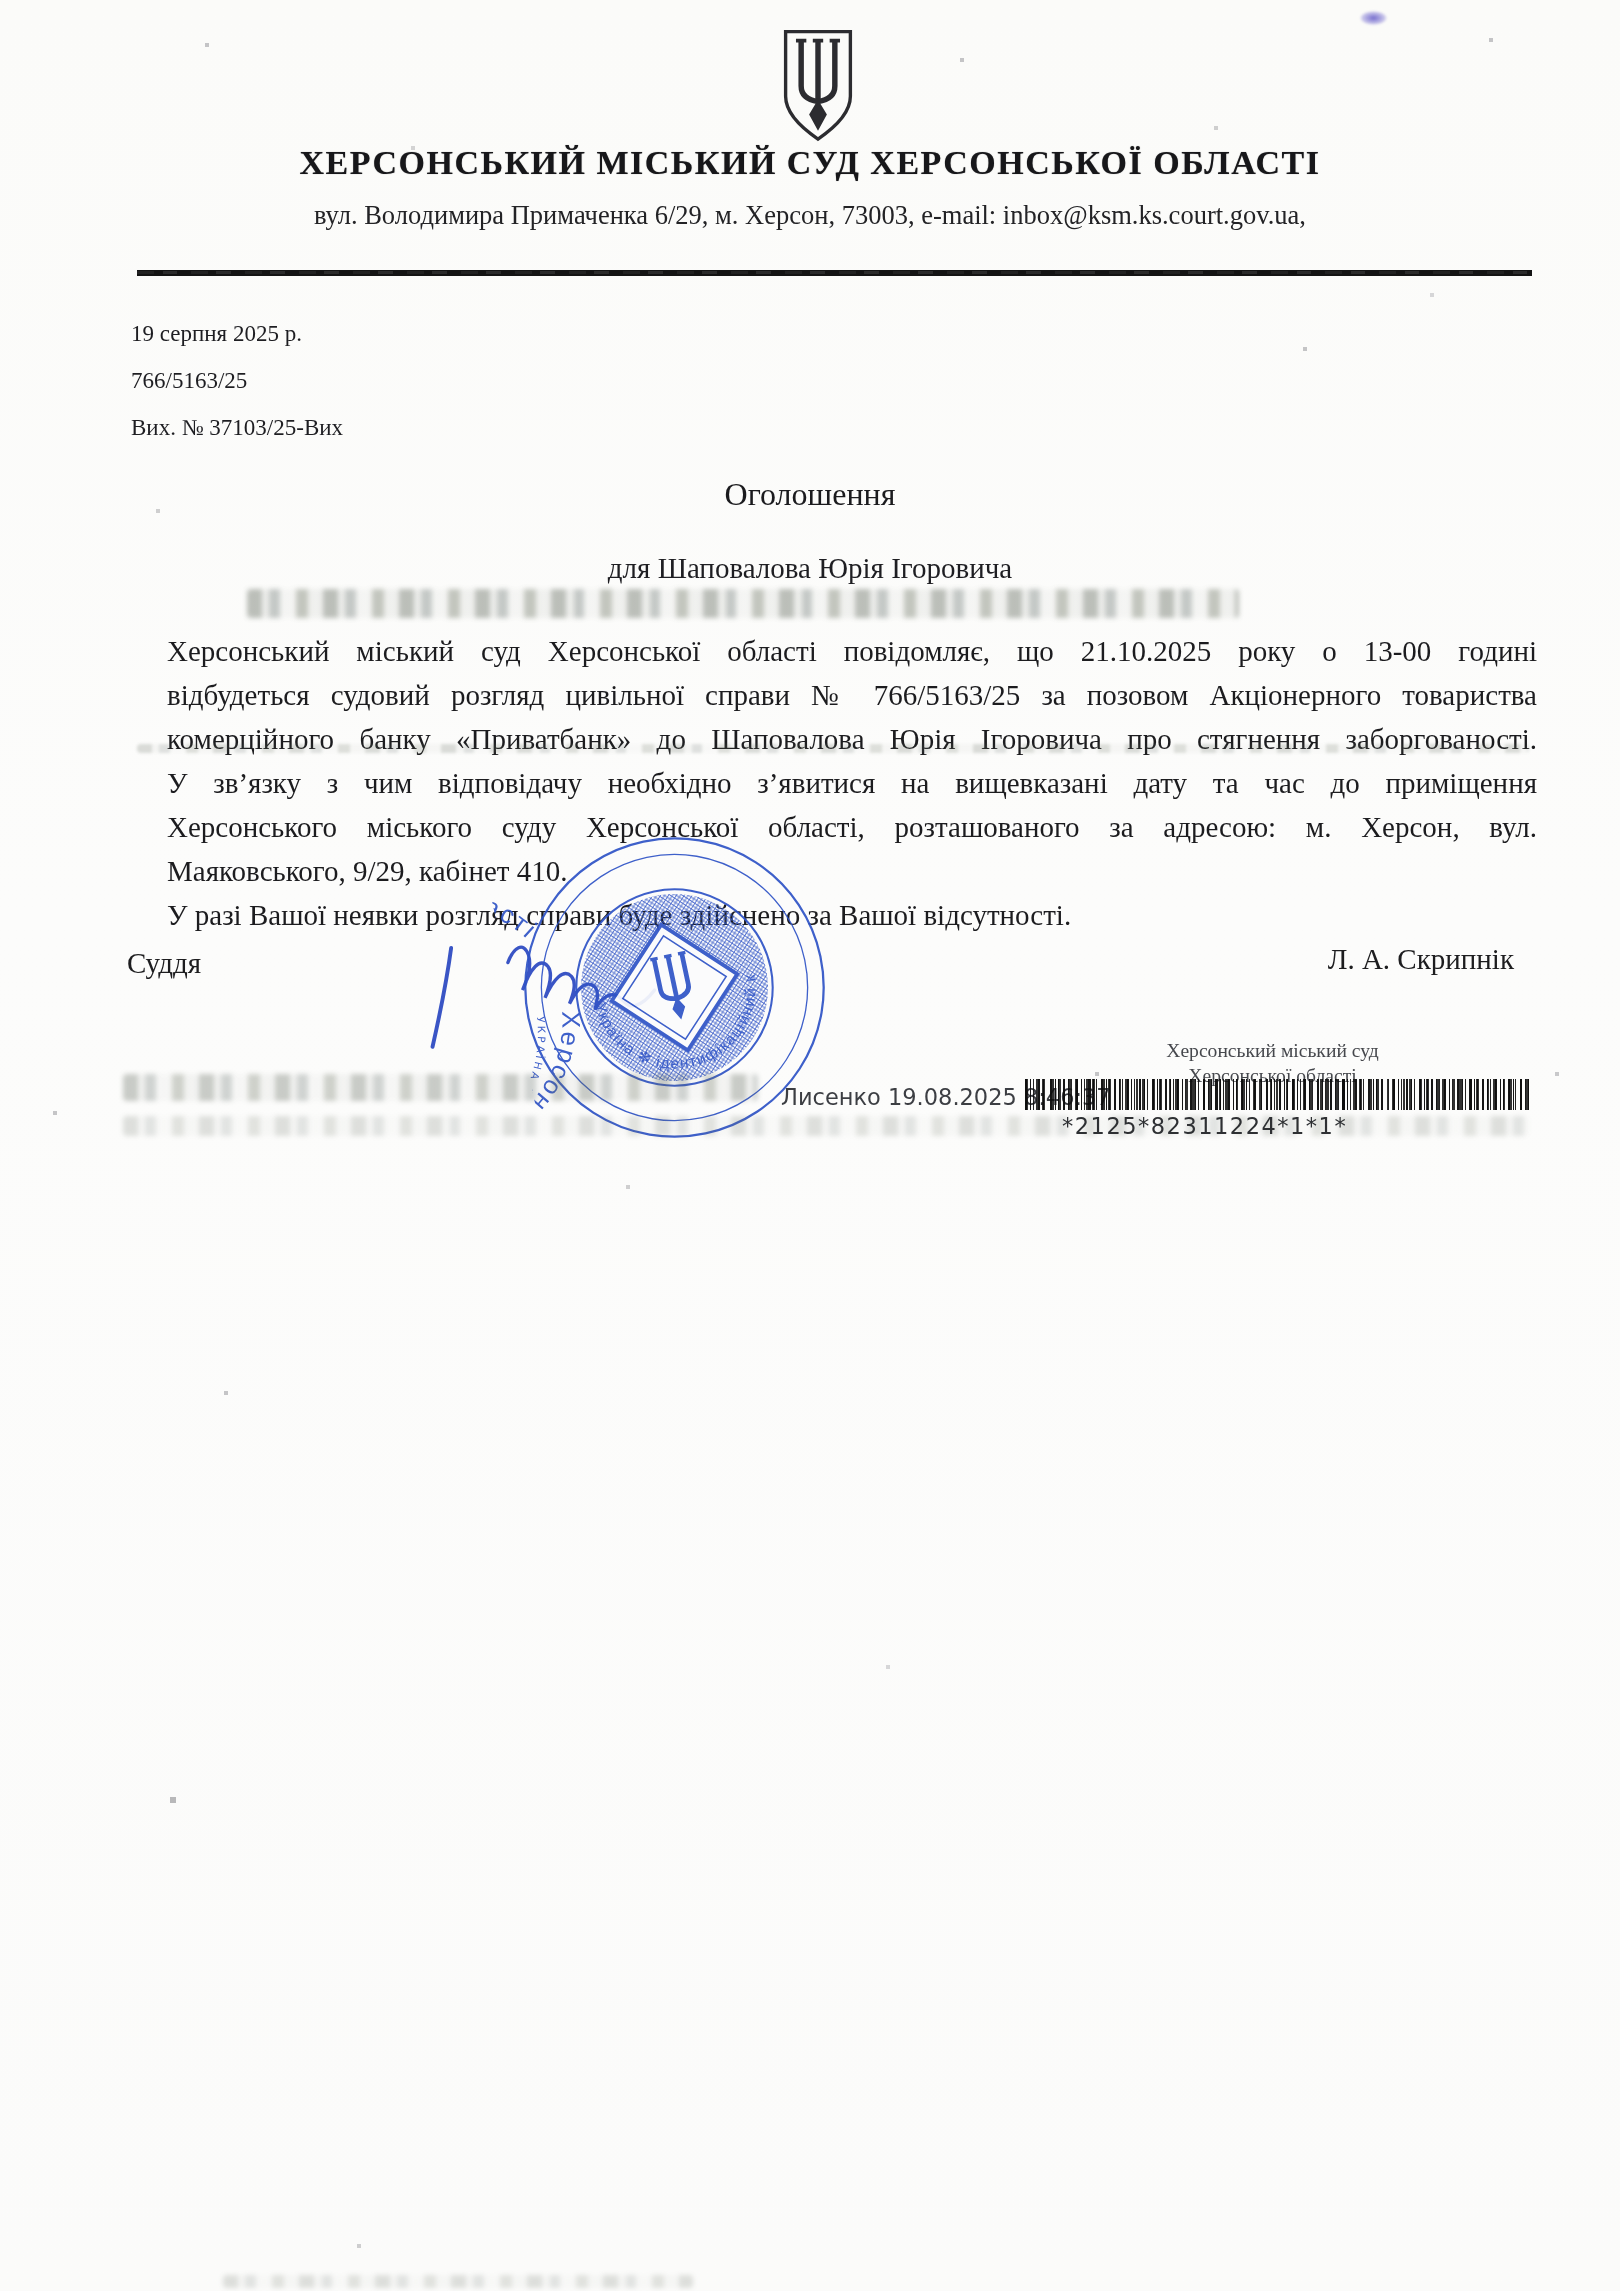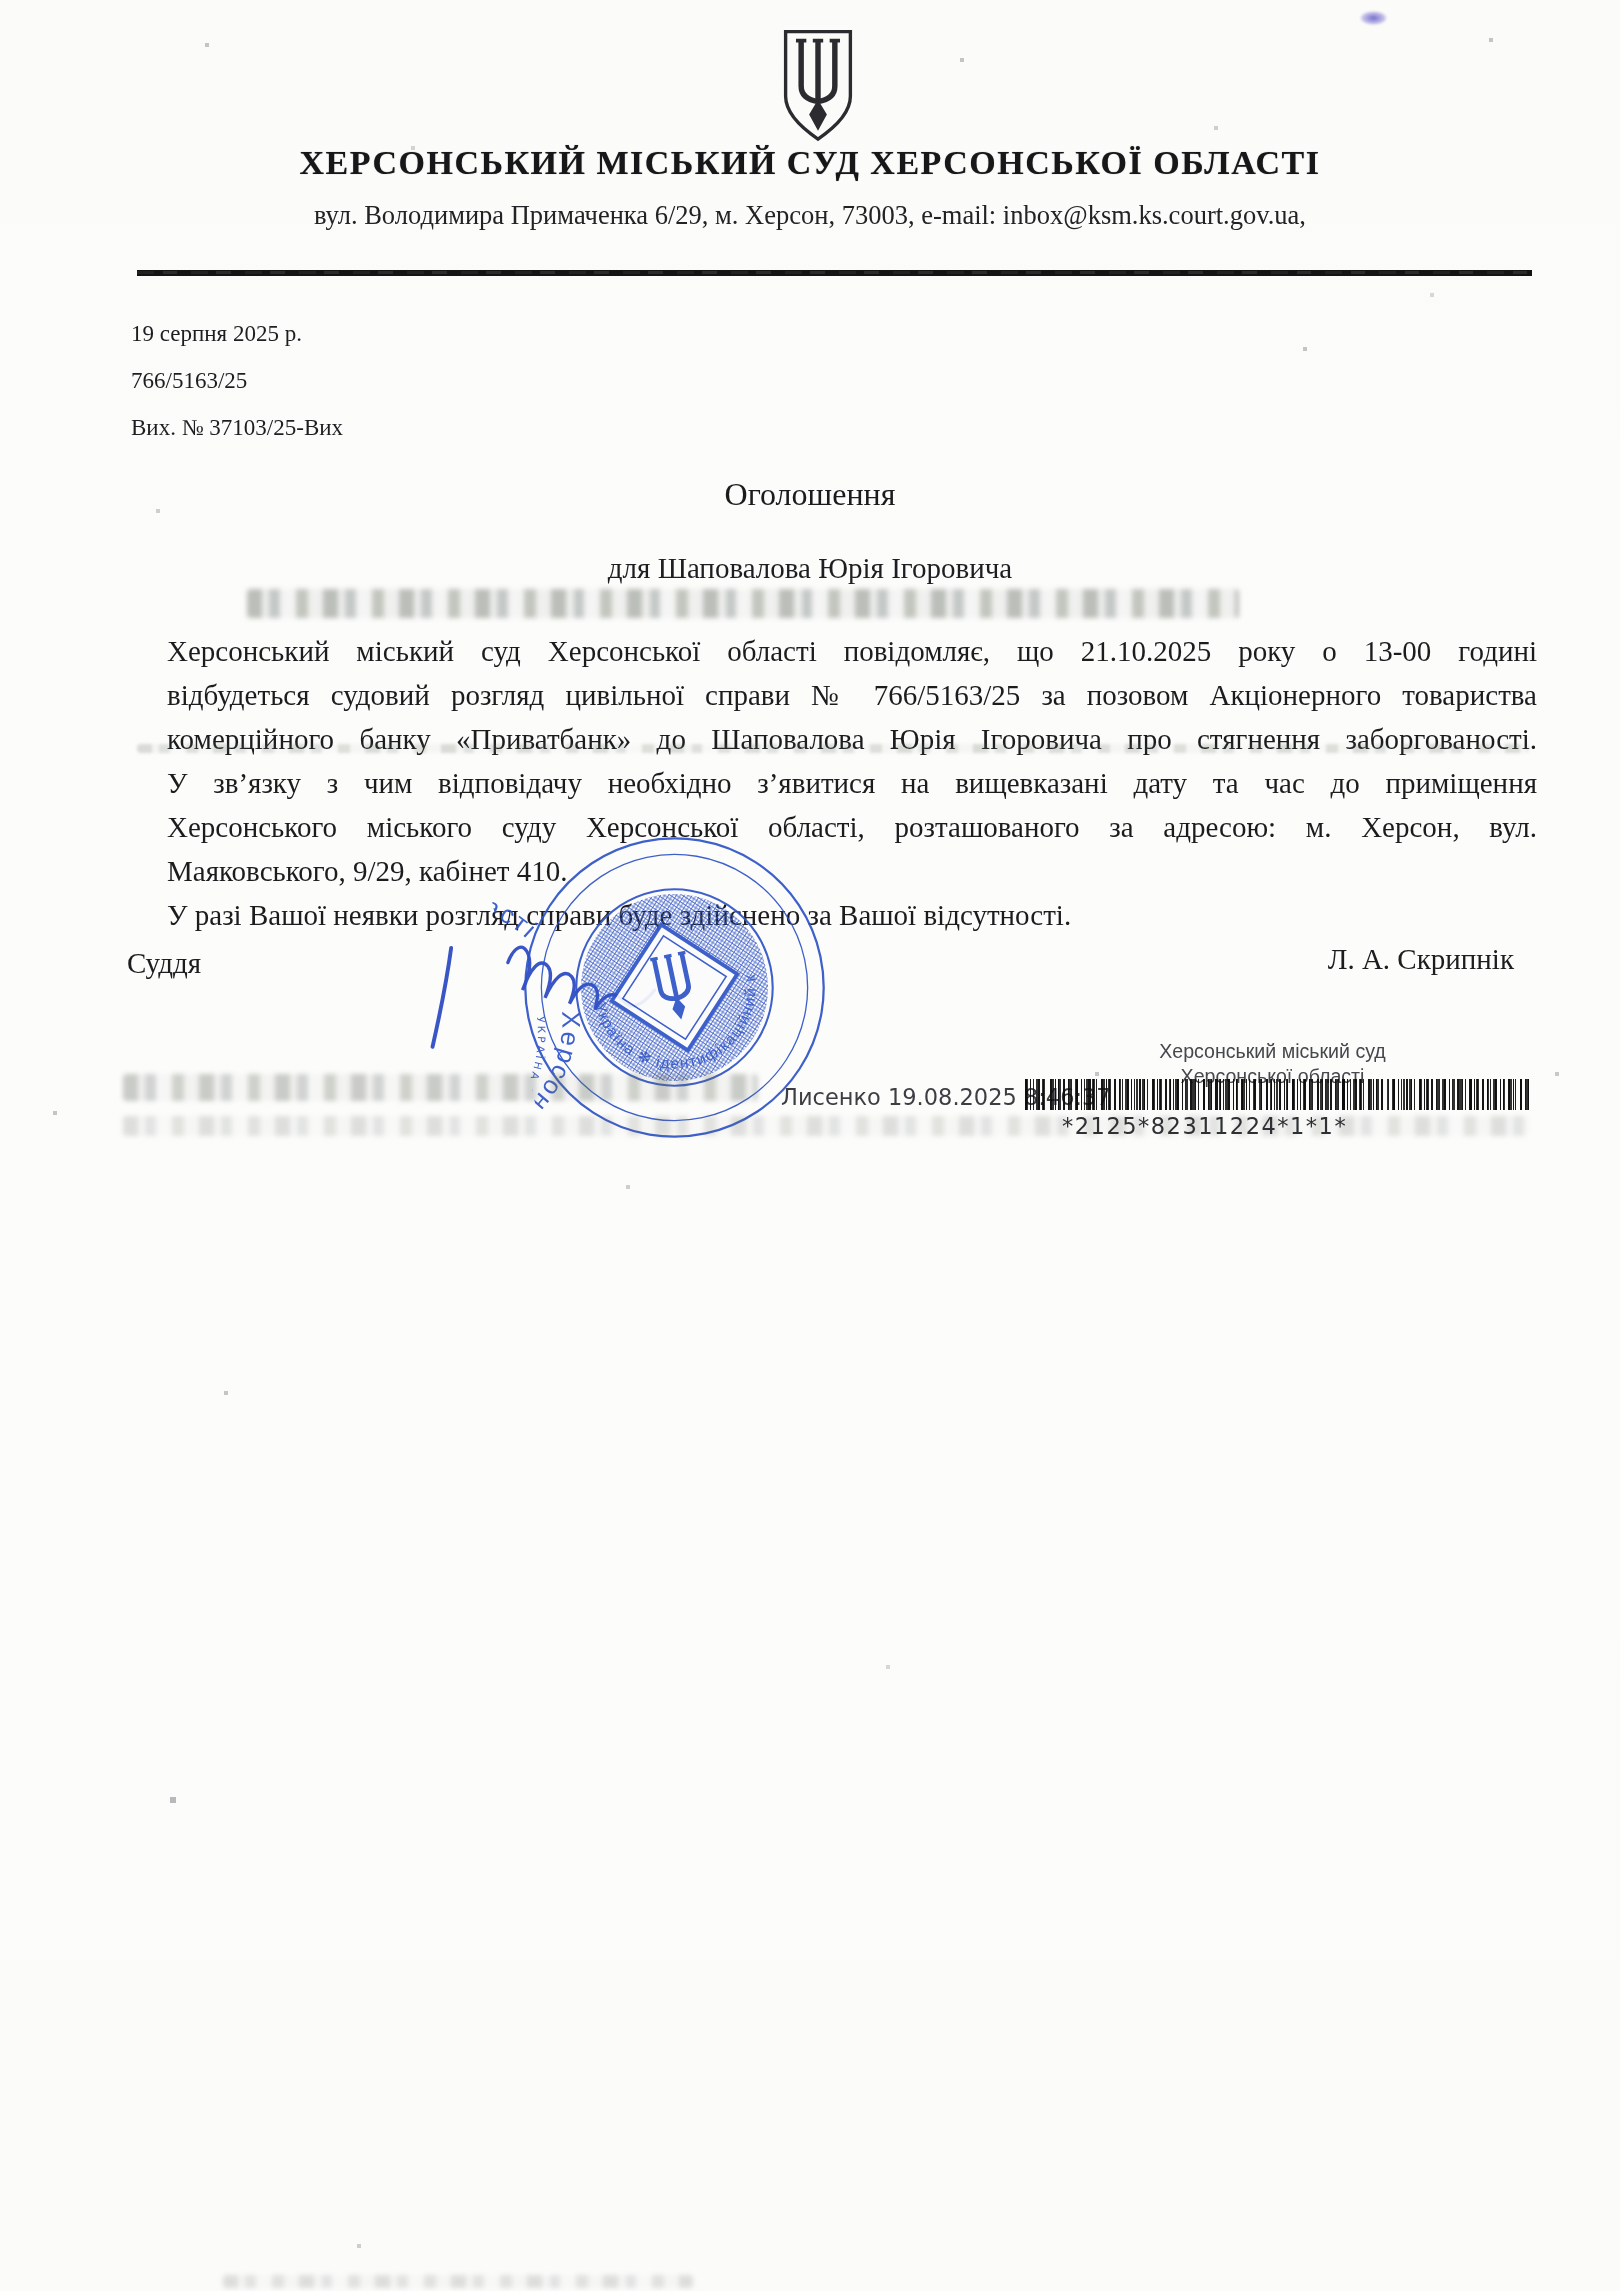--- a/index.html
+++ b/index.html
@@ -33,21 +33,21 @@
   .addressee{left:0;top:552px;width:100%;text-align:center;font-size:29px;color:#1e1e22;}
   .body-block{left:127px;top:629px;width:1370px;font-size:29px;color:#1c1c1f;margin-left:40px;}
   .body-block .row{height:44px;line-height:44px;white-space:nowrap;}
   .body-block .jline{white-space:normal;text-align:justify;text-align-last:justify;}
   
   .judge-role{left:127px;top:947px;font-size:29px;}
   .judge-name{right:106px;top:943px;font-size:29px;}
   
   .footer-court{
     left:1155px;top:1039px;width:235px;text-align:center;
-    font-family:Liberation Sans, sans-serif;font-size:19.6px;line-height:24.5px;color:#46484d;
+    font-family:Liberation Serif, serif;font-size:19.6px;line-height:24.5px;color:#46484d;
   }
   .signed-info{
     left:781px;top:1084px;font-family:"DejaVu Sans", sans-serif;
     font-size:22.5px;color:#3c3e43;
   }
   .barcode{
     left:1025px;top:1079px;width:507px;height:31px;
     background:
       repeating-linear-gradient(90deg, rgba(12,12,12,.96) 0 2px, transparent 2px 4.9px, rgba(12,12,12,.96) 4.9px 5.9px, transparent 5.9px 7.8px, rgba(12,12,12,.9) 7.8px 8.8px, transparent 8.8px 12.7px),
       repeating-linear-gradient(90deg, rgba(14,14,14,.85) 0 2.9px, transparent 2.9px 10.8px, rgba(14,14,14,.85) 10.8px 12.7px, transparent 12.7px 16.7px);

